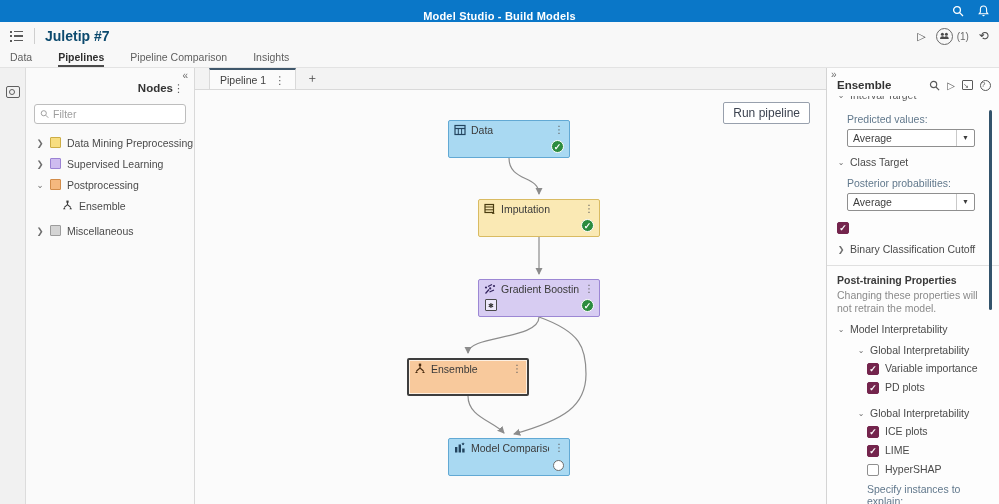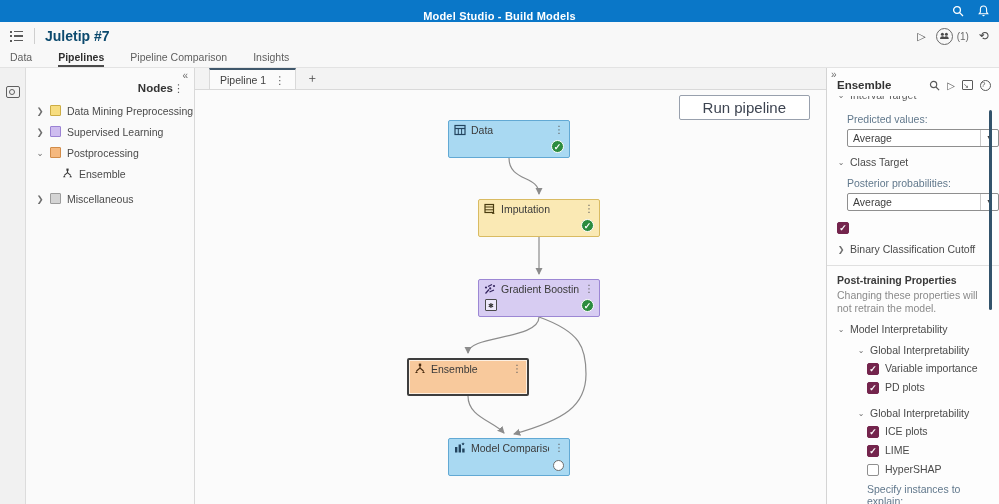--- a/index.html
+++ b/index.html
@@ -56,21 +56,21 @@
   .sq-purple { background:#cebcef; border:1px solid #9b82d4; }
   .sq-orange { background:#f5b87e; border:1px solid #d28c49; }
   .sq-gray   { background:#d4d4d4; border:1px solid #9c9c9c; }
 
   
   .center { flex:1; display:flex; flex-direction:column; background:#fbfbfb; min-width:0; }
   .pipetabs { height:22px; background:#f3f3f3; border-bottom:1px solid #d9d9d9; display:flex; align-items:stretch; padding-left:14px; }
   .pipetab { background:#fbfbfb; border-left:1px solid #d9d9d9; border-right:1px solid #d9d9d9; border-top:2px solid #3f576b; display:flex; align-items:center; gap:8px; padding:0 10px; font-size:10.5px; color:#3f3f3f; }
   .pipetab-add { display:flex; align-items:center; padding:0 10px; color:#4a4a4a; font-size:12px; cursor:pointer; }
   .canvas { position:relative; flex:1; overflow:hidden; }
-  .run-btn { position:absolute; top:5px; right:16px; background:#fff; border:1px solid #98a0ad; border-radius:2px; font-size:15px; color:#3d4451; padding:3px 23px; cursor:pointer; font-family:"Liberation Sans", sans-serif; }
+  .run-btn { position:absolute; top:12px; right:16px; background:#fff; border:1px solid #98a0ad; border-radius:2px; font-size:12px; color:#3d4451; padding:3px 9px; cursor:pointer; font-family:"Liberation Sans", sans-serif; }
 
   .edges { position:absolute; inset:0; width:100%; height:100%; }
 
   .pnode { position:absolute; width:122px; height:38px; border-radius:2px; border:1px solid; padding:3px 5px; cursor:pointer; }
   .pnode-head { display:flex; align-items:center; gap:5px; }
   .pnode-label { font-size:10.5px; color:#3a3a3a; flex:1; white-space:nowrap; overflow:hidden; }
   .pnode .kebab { font-size:10px; }
   .n-blue   { background:#a9d9f2; border-color:#62a9d4; }
   .n-yellow { background:#fae9b4; border-color:#d9bb62; }
   .n-purple { background:#d7ccf2; border-color:#9c87d4; }
@@ -95,21 +95,21 @@
   .clipped-row { height:8px; overflow:hidden; color:#5e5e5e; }
   .clipped-row .inner { margin-top:-7px; display:flex; gap:5px; align-items:center; }
   .sec { display:flex; align-items:center; gap:5px; color:#4a4a4a; margin-top:9px; }
   .sec .expander { font-size:8px; }
   .plabel { color:#61788c; margin-top:9px; }
   .indent1 { padding-left:10px; }
   .indent2 { padding-left:20px; }
   .indent3 { padding-left:30px; }
   .pselect { margin-top:4px; height:18px; background:#fff; border:1px solid #8f8f8f; border-radius:2px; display:flex; align-items:center; justify-content:space-between; padding:0 5px; color:#3d3d3d; cursor:pointer; }
   .pselect .caret { font-size:7px; color:#3d3d3d; border-left:1px solid #c9c9c9; padding-left:5px; line-height:16px; }
-  .w140 { width:152px; }
+  .w140 { width:128px; }
   .cbrow { display:flex; gap:6px; margin-top:6px; align-items:flex-start; color:#4a4a4a; }
   .cb { width:12px; height:12px; flex:0 0 12px; border-radius:2px; margin-top:1px; }
   .cb.on { background:#74254d; border:1px solid #74254d; color:#fff; font-size:9px; line-height:11px; text-align:center; font-weight:bold; }
   .cb.off { background:#fff; border:1px solid #8f8f8f; }
   .pdivider { border-top:1px solid #e0e0e0; margin:10px -10px 0 -10px; }
   .ptitle { font-weight:bold; color:#3a3a3a; margin-top:8px; }
   .pnote { color:#8a8a8a; margin-top:3px; line-height:12.5px; }
   .scroll-thumb { position:absolute; right:7px; top:42px; width:3px; height:200px; background:#33536b; border-radius:2px; }
 </style>
 </head>
@@ -178,20 +178,27 @@
   <div class="leftstrip">
     <span class="leftstrip-icon"></span>
   </div>
 
   <div class="nodespanel">
     <span class="collapse-chevrons">«</span>
     <div class="nodespanel-header">
       <span class="nodespanel-title">Nodes</span>
       <span class="kebab">⋮</span>
     </div>
+    <div class="filterbox">
+      <svg width="10" height="10" viewBox="0 0 12 12">
+          <circle cx="5" cy="5" r="3.4" fill="none" stroke="#9e9e9e" stroke-width="1.3"></circle>
+          <line x1="7.6" y1="7.6" x2="11" y2="11" stroke="#9e9e9e" stroke-width="1.3"></line>
+        </svg>
+      <input type="text" placeholder="Filter" style="">
+    </div>
     <div class="tree">
       <div class="tree-row">
         <span class="expander">❯</span>
         <span class="cat-square sq-yellow"></span>
         <span>Data Mining Preprocessing</span>
       </div>
       <div class="tree-row">
         <span class="expander">❯</span>
         <span class="cat-square sq-purple"></span>
         <span>Supervised Learning</span>

